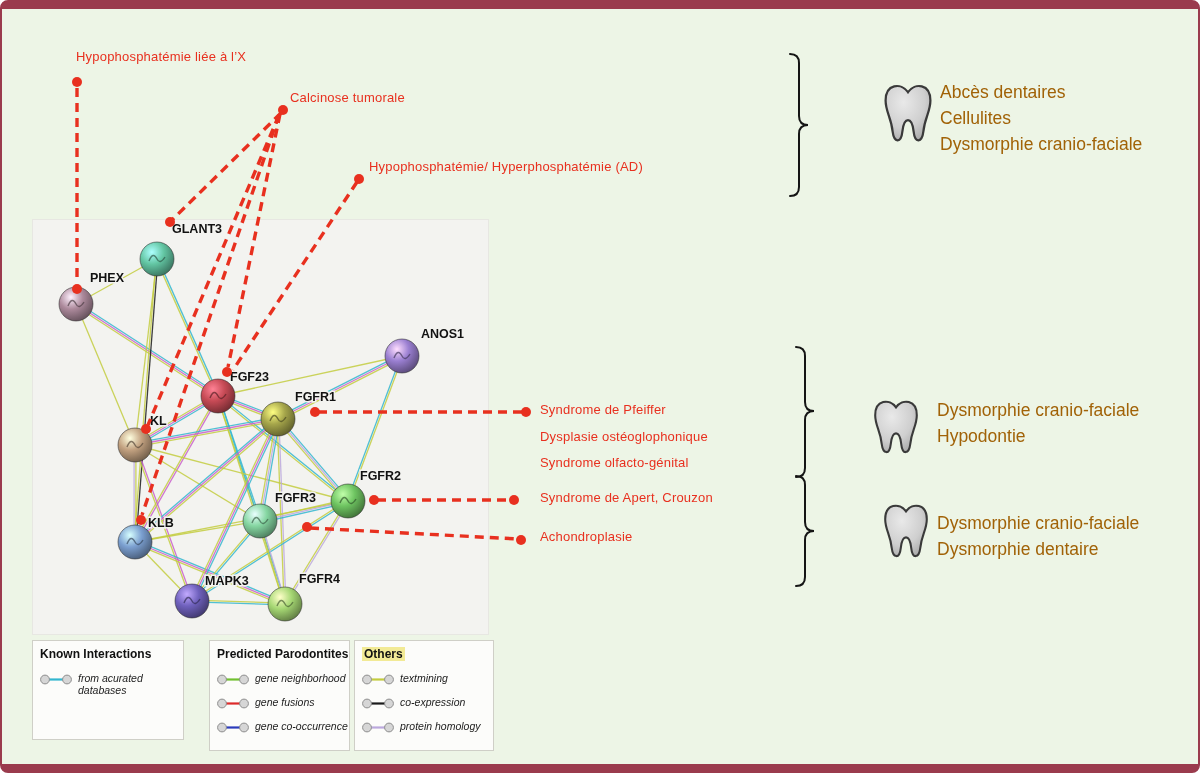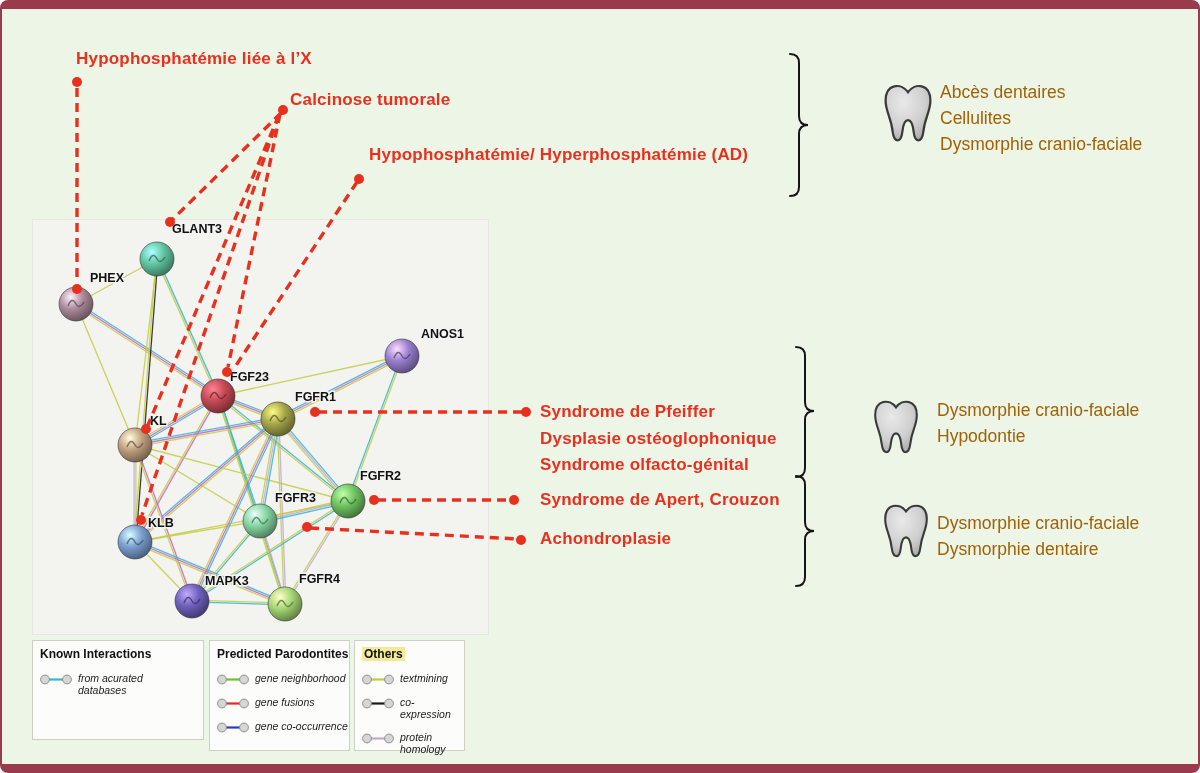--- a/index.html
+++ b/index.html
@@ -10,21 +10,21 @@
     border-left:2px solid #9a3b4d;border-right:2px solid #9a3b4d;
     border-radius:8px;overflow:hidden;
     font-family:"Liberation Sans",sans-serif;
   }
   #network-panel{
     position:absolute;left:30px;top:210px;width:457px;height:416px;
     background:#f3f3f0;border:1px solid #e7e7e2;box-sizing:border-box;
   }
   #scene{position:absolute;left:0;top:0;}
   .red-label{
-    position:absolute;color:#e8301f;font-size:17px;font-weight:700;
+    position:absolute;color:#e8301f;font-size:13px;font-weight:400;
     white-space:nowrap;letter-spacing:.2px;
   }
   .pheno-group{position:absolute;}
   .black-line{
     color:#a16207;font-size:17.5px;font-weight:500;line-height:26px;white-space:nowrap;
   }
   .legend-box{
     position:absolute;background:#fcfcfa;border:1px solid #cfcfc7;box-sizing:border-box;
   }
   .legend-title{font-size:12px;font-weight:600;color:#111;margin:6px 0 0 7px;}
@@ -249,42 +249,42 @@
       <g transform="translate(868,388) scale(1.3)">
         <path d="M20,8 C15,1 4,2 4,14 C4,22 8,26 9,36 C10,44 15,45 16,36 C16.7,30 18,28 20,28 C22,28 23.3,30 24,36 C25,45 30,44 31,36 C32,26 36,22 36,14 C36,2 25,1 20,8 Z" fill="url(#toothGrad)" stroke="#3a3a3a" stroke-width="1.6"></path>
       </g>
       <g transform="translate(878,492) scale(1.3)">
         <path d="M20,8 C15,1 4,2 4,14 C4,22 8,26 9,36 C10,44 15,45 16,36 C16.7,30 18,28 20,28 C22,28 23.3,30 24,36 C25,45 30,44 31,36 C32,26 36,22 36,14 C36,2 25,1 20,8 Z" fill="url(#toothGrad)" stroke="#3a3a3a" stroke-width="1.6"></path>
       </g>
     </svg>
 
   <div class="red-label" style="left:74px;top:40px">Hypophosphatémie liée à l’X</div>
   <div class="red-label" style="left:288px;top:81px">Calcinose tumorale</div>
-  <div class="red-label" style="left:367px;top:136px">Hypophosphatémie/ Hyperphosphatémie (AD)</div>
+  <div class="red-label" style="left:367px;top:150px">Hypophosphatémie/ Hyperphosphatémie (AD)</div>
   <div class="red-label" style="left:538px;top:393px">Syndrome de Pfeiffer</div>
   <div class="red-label" style="left:538px;top:420px">Dysplasie ostéoglophonique</div>
   <div class="red-label" style="left:538px;top:446px">Syndrome olfacto-génital</div>
   <div class="red-label" style="left:538px;top:481px">Syndrome de Apert, Crouzon</div>
   <div class="red-label" style="left:538px;top:520px">Achondroplasie</div>
 
   <div class="pheno-group" style="left:938px;top:70px">
     <div class="black-line">Abcès dentaires</div>
     <div class="black-line">Cellulites</div>
     <div class="black-line">Dysmorphie cranio-faciale</div>
   </div>
   <div class="pheno-group" style="left:935px;top:388px">
     <div class="black-line">Dysmorphie cranio-faciale</div>
     <div class="black-line">Hypodontie</div>
   </div>
   <div class="pheno-group" style="left:935px;top:501px">
     <div class="black-line">Dysmorphie cranio-faciale</div>
     <div class="black-line">Dysmorphie dentaire</div>
   </div>
 
-  <div class="legend-box" style="left:30px;top:631px;width:172px;height:100px">
+  <div class="legend-box" style="left:30px;top:631px;width:152px;height:100px">
     <div class="legend-title">Known Interactions</div>
     <div class="legend-item">
       <svg class="glyph" width="34" height="11" viewBox="0 0 34 11">
         <line x1="7" y1="5.5" x2="27" y2="5.5" stroke-width="2.2" stroke="#33b6cf"></line>
         <circle cx="6" cy="5.5" r="4.4" class="gball"></circle>
         <circle cx="28" cy="5.5" r="4.4" class="gball"></circle>
       </svg>
       <div class="legend-label">from acurated databases</div>
     </div>
   </div>
@@ -310,21 +310,21 @@
     <div class="legend-item">
       <svg class="glyph" width="34" height="11" viewBox="0 0 34 11">
         <line x1="7" y1="5.5" x2="27" y2="5.5" stroke-width="2.2" stroke="#2b3bbb"></line>
         <circle cx="6" cy="5.5" r="4.4" class="gball"></circle>
         <circle cx="28" cy="5.5" r="4.4" class="gball"></circle>
       </svg>
       <div class="legend-label">gene co-occurrence</div>
     </div>
   </div>
 
-  <div class="legend-box" style="left:352px;top:631px;width:111px;height:111px">
+  <div class="legend-box" style="left:352px;top:631px;width:140px;height:111px">
     <div class="legend-title"><span class="hl">Others</span></div>
     <div class="legend-item">
       <svg class="glyph" width="34" height="11" viewBox="0 0 34 11">
         <line x1="7" y1="5.5" x2="27" y2="5.5" stroke-width="2.2" stroke="#c3cc3f"></line>
         <circle cx="6" cy="5.5" r="4.4" class="gball"></circle>
         <circle cx="28" cy="5.5" r="4.4" class="gball"></circle>
       </svg>
       <div class="legend-label">textmining</div>
     </div>
     <div class="legend-item">

